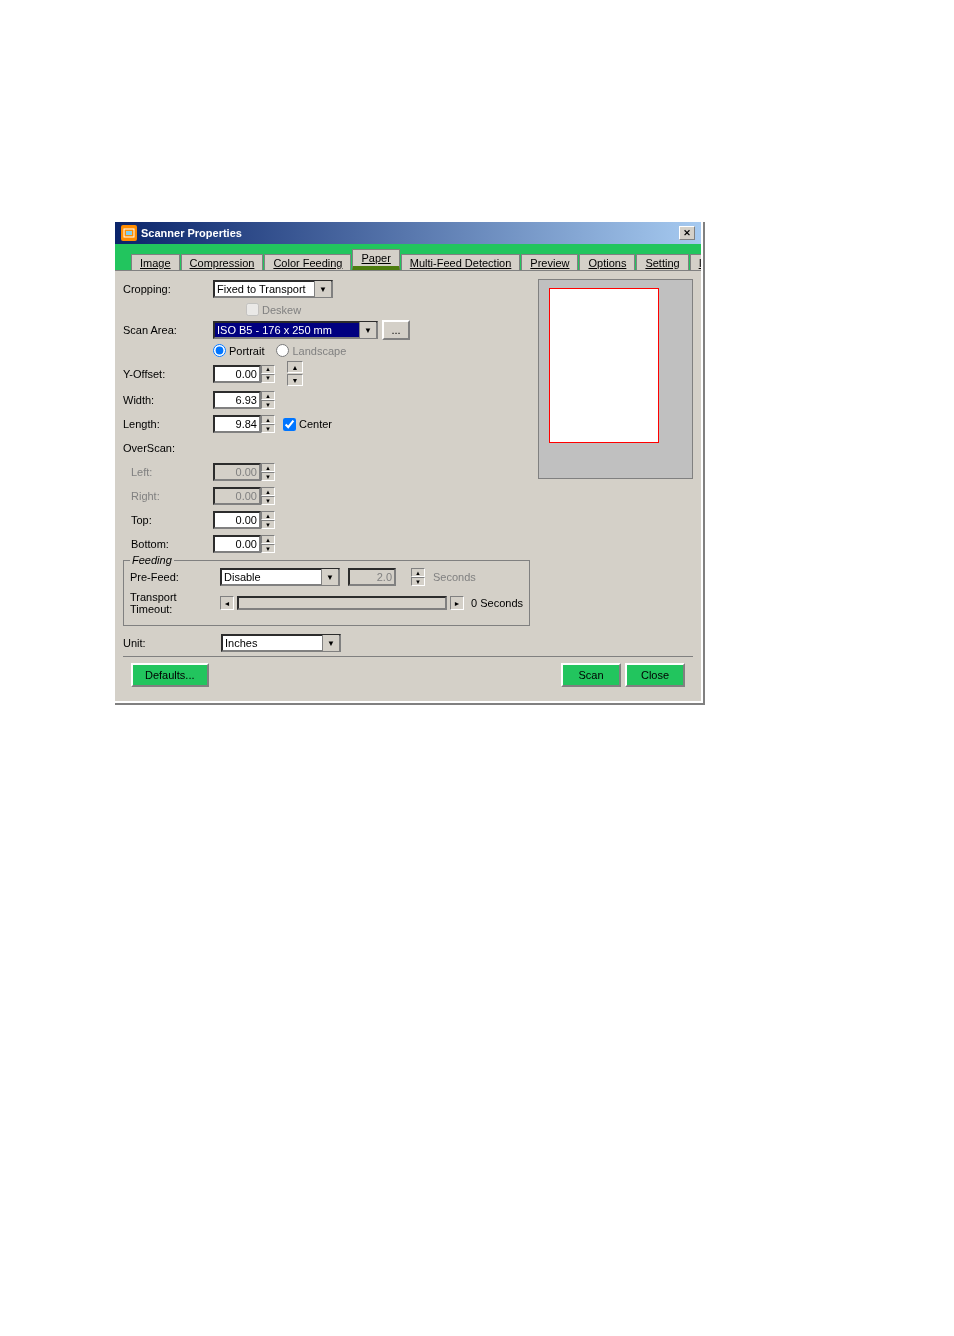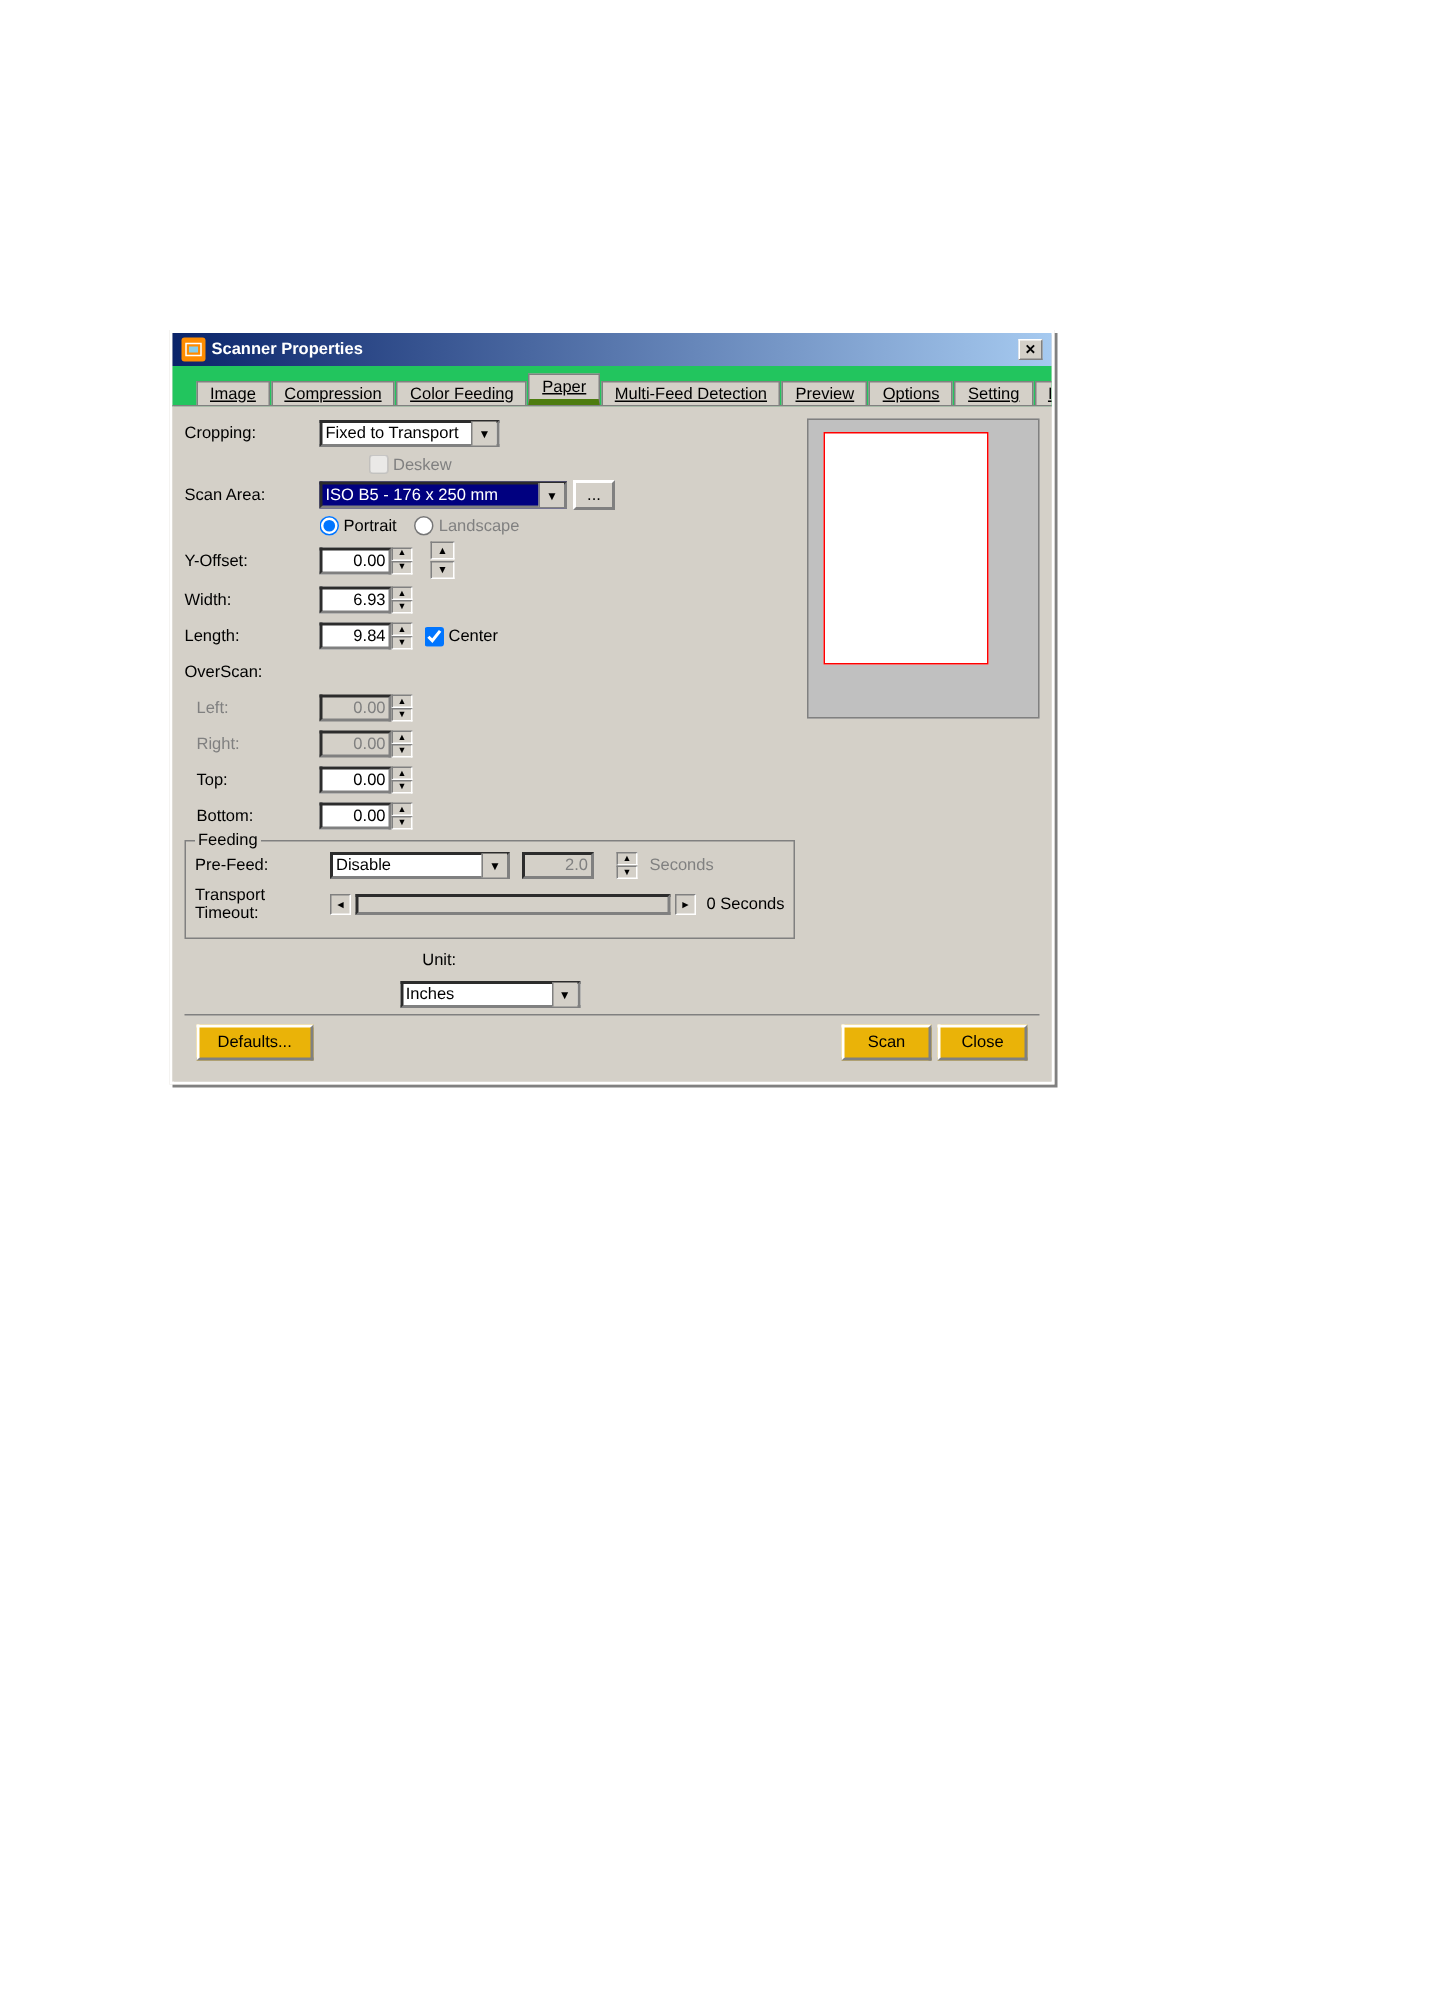--- a/index.html
+++ b/index.html
@@ -364,48 +364,48 @@
       position: relative;
     }
 
     .feeding-label {
       position: absolute;
       top: -7px;
       left: 6px;
       background: #d4d0c8;
       padding: 0 2px;
       font-size: 11px;
+      font-style: italic;
     }
 
     
     .unit-section {
       margin-top: 8px;
       display: flex;
       align-items: center;
       gap: 8px;
-      flex-direction: column;
     }
 
     
     .bottom-bar {
       display: flex;
       justify-content: space-between;
       align-items: center;
       padding: 6px 8px;
       border-top: 1px solid #808080;
       margin-top: 4px;
     }
 
     .bottom-right-buttons {
       display: flex;
       gap: 4px;
     }
 
     .win-button-normal {
-      background: #eab308;
+      background: #22c55e;
       border: 2px solid #ffffff;
       border-right-color: #808080;
       border-bottom-color: #808080;
       padding: 2px 12px;
       font-size: 11px;
       font-family: inherit;
       cursor: pointer;
       min-width: 60px;
       height: 24px;
     }

